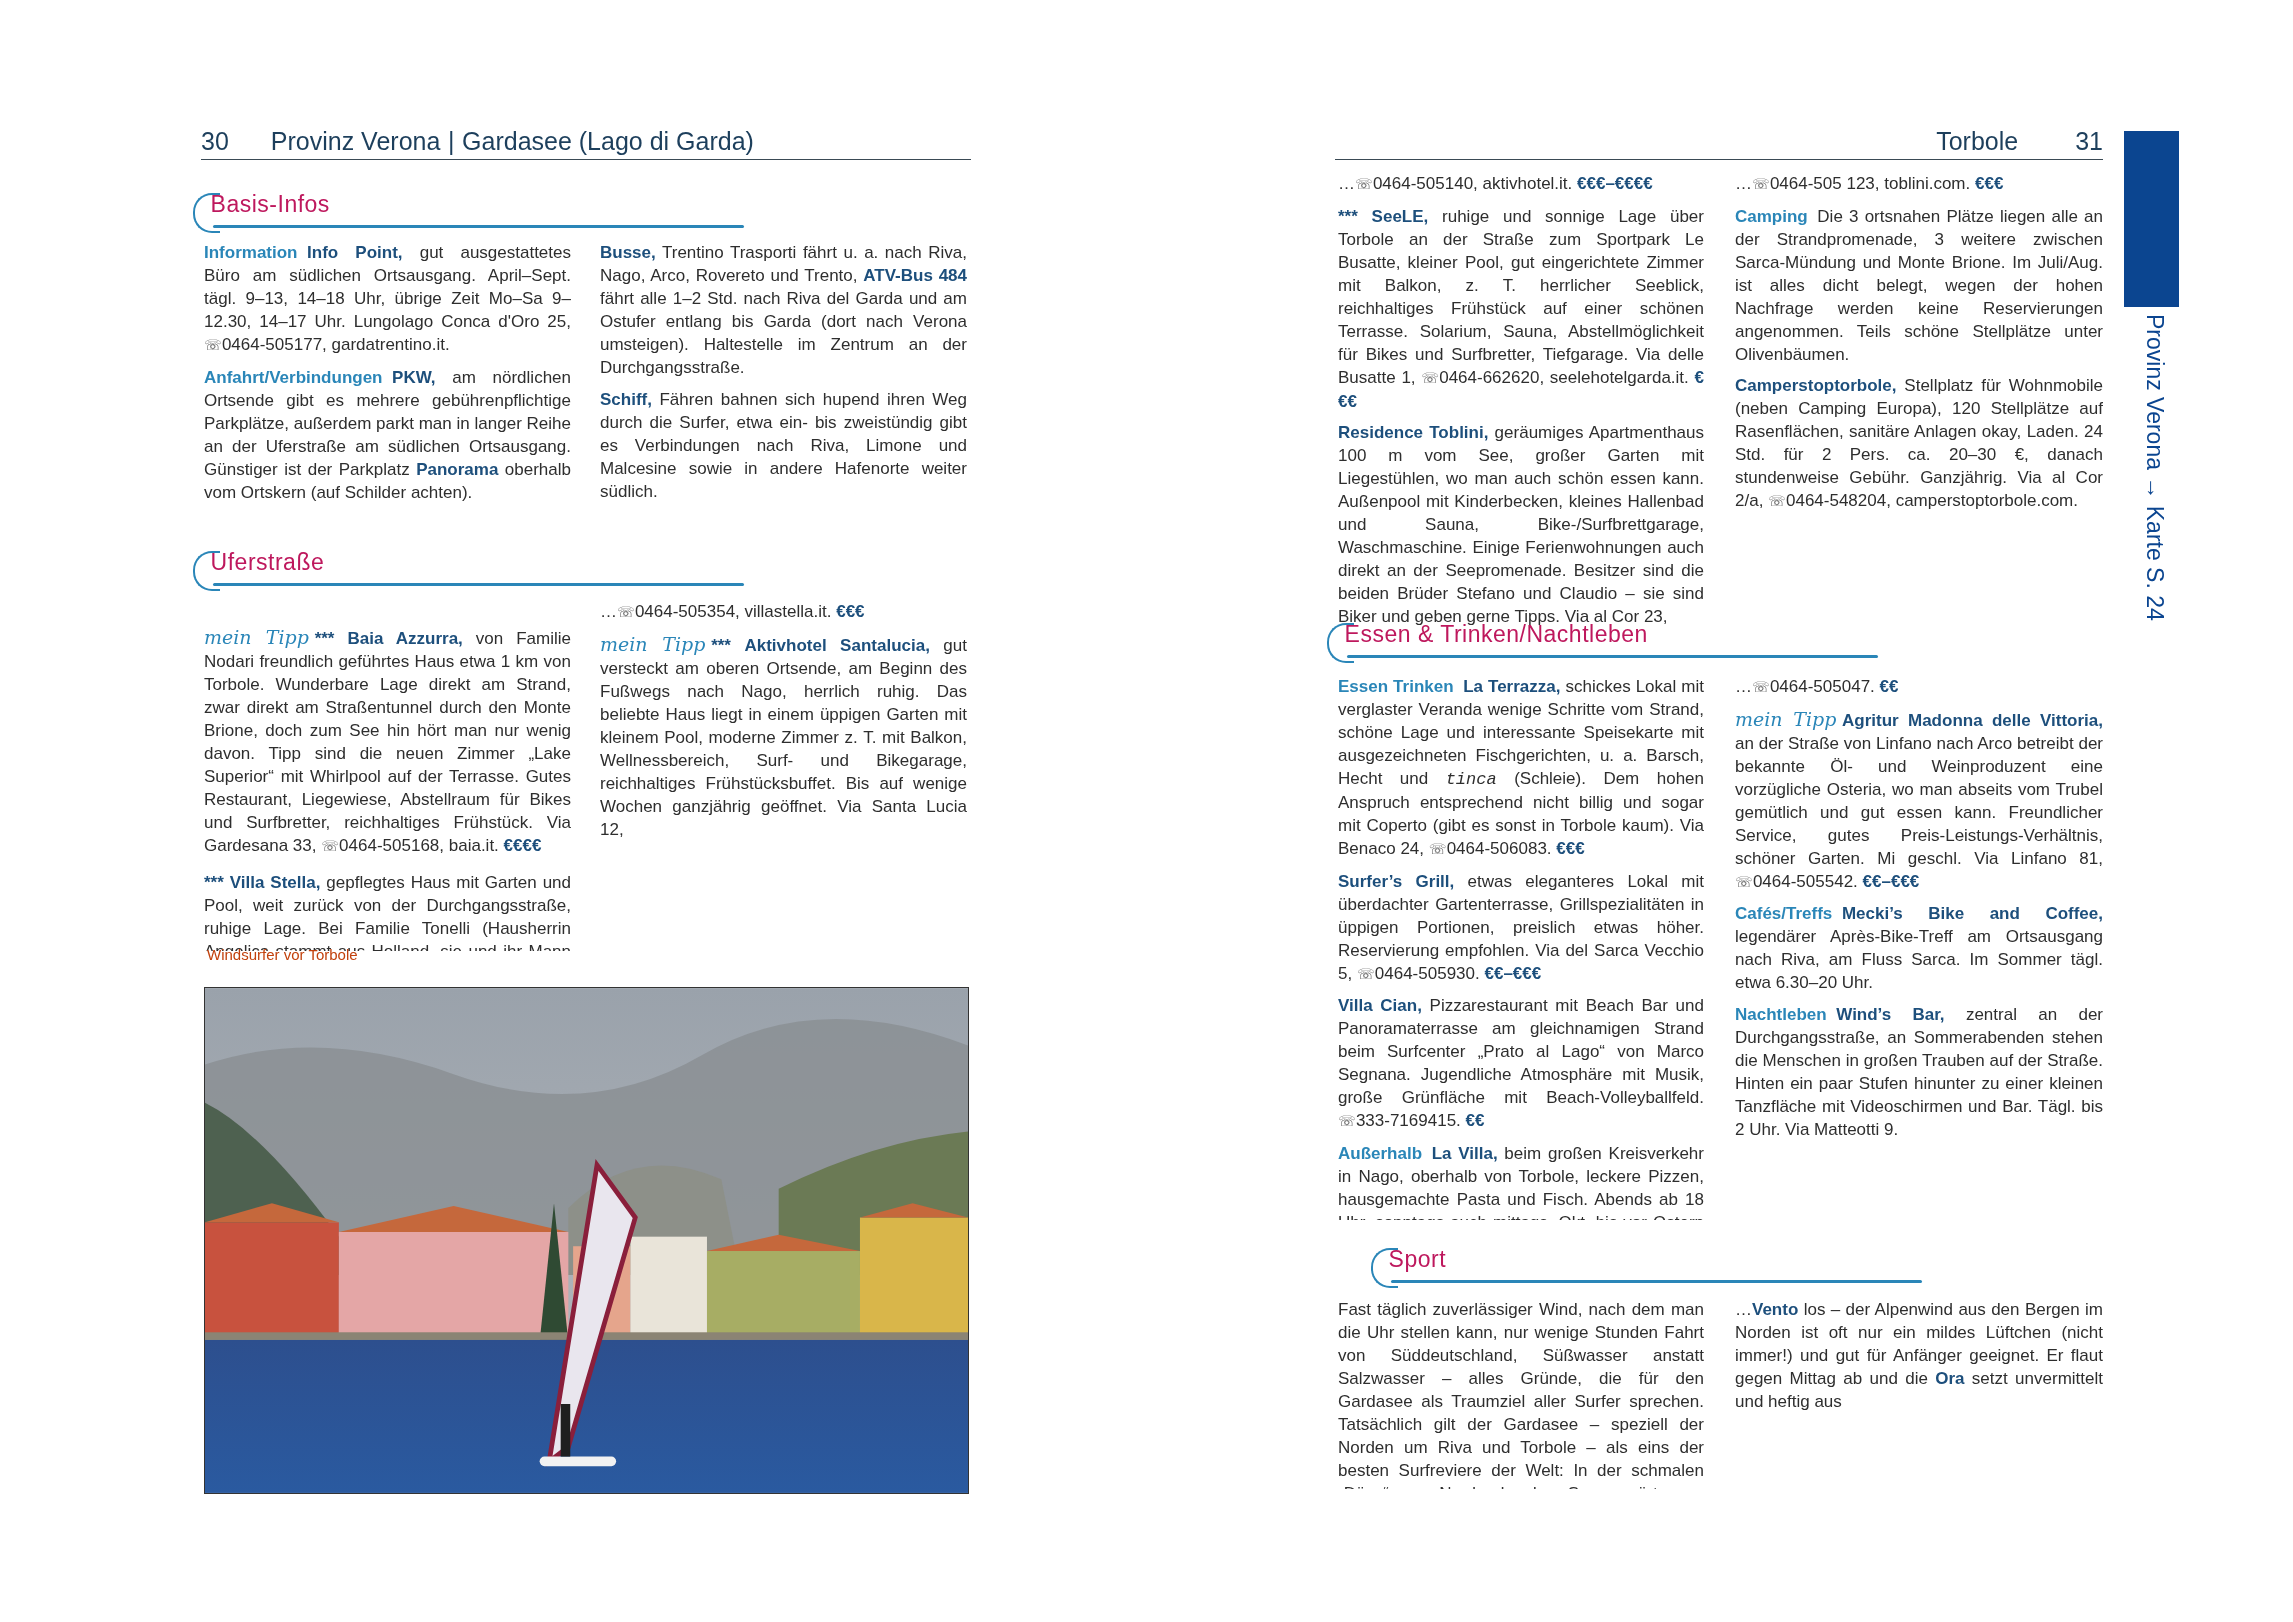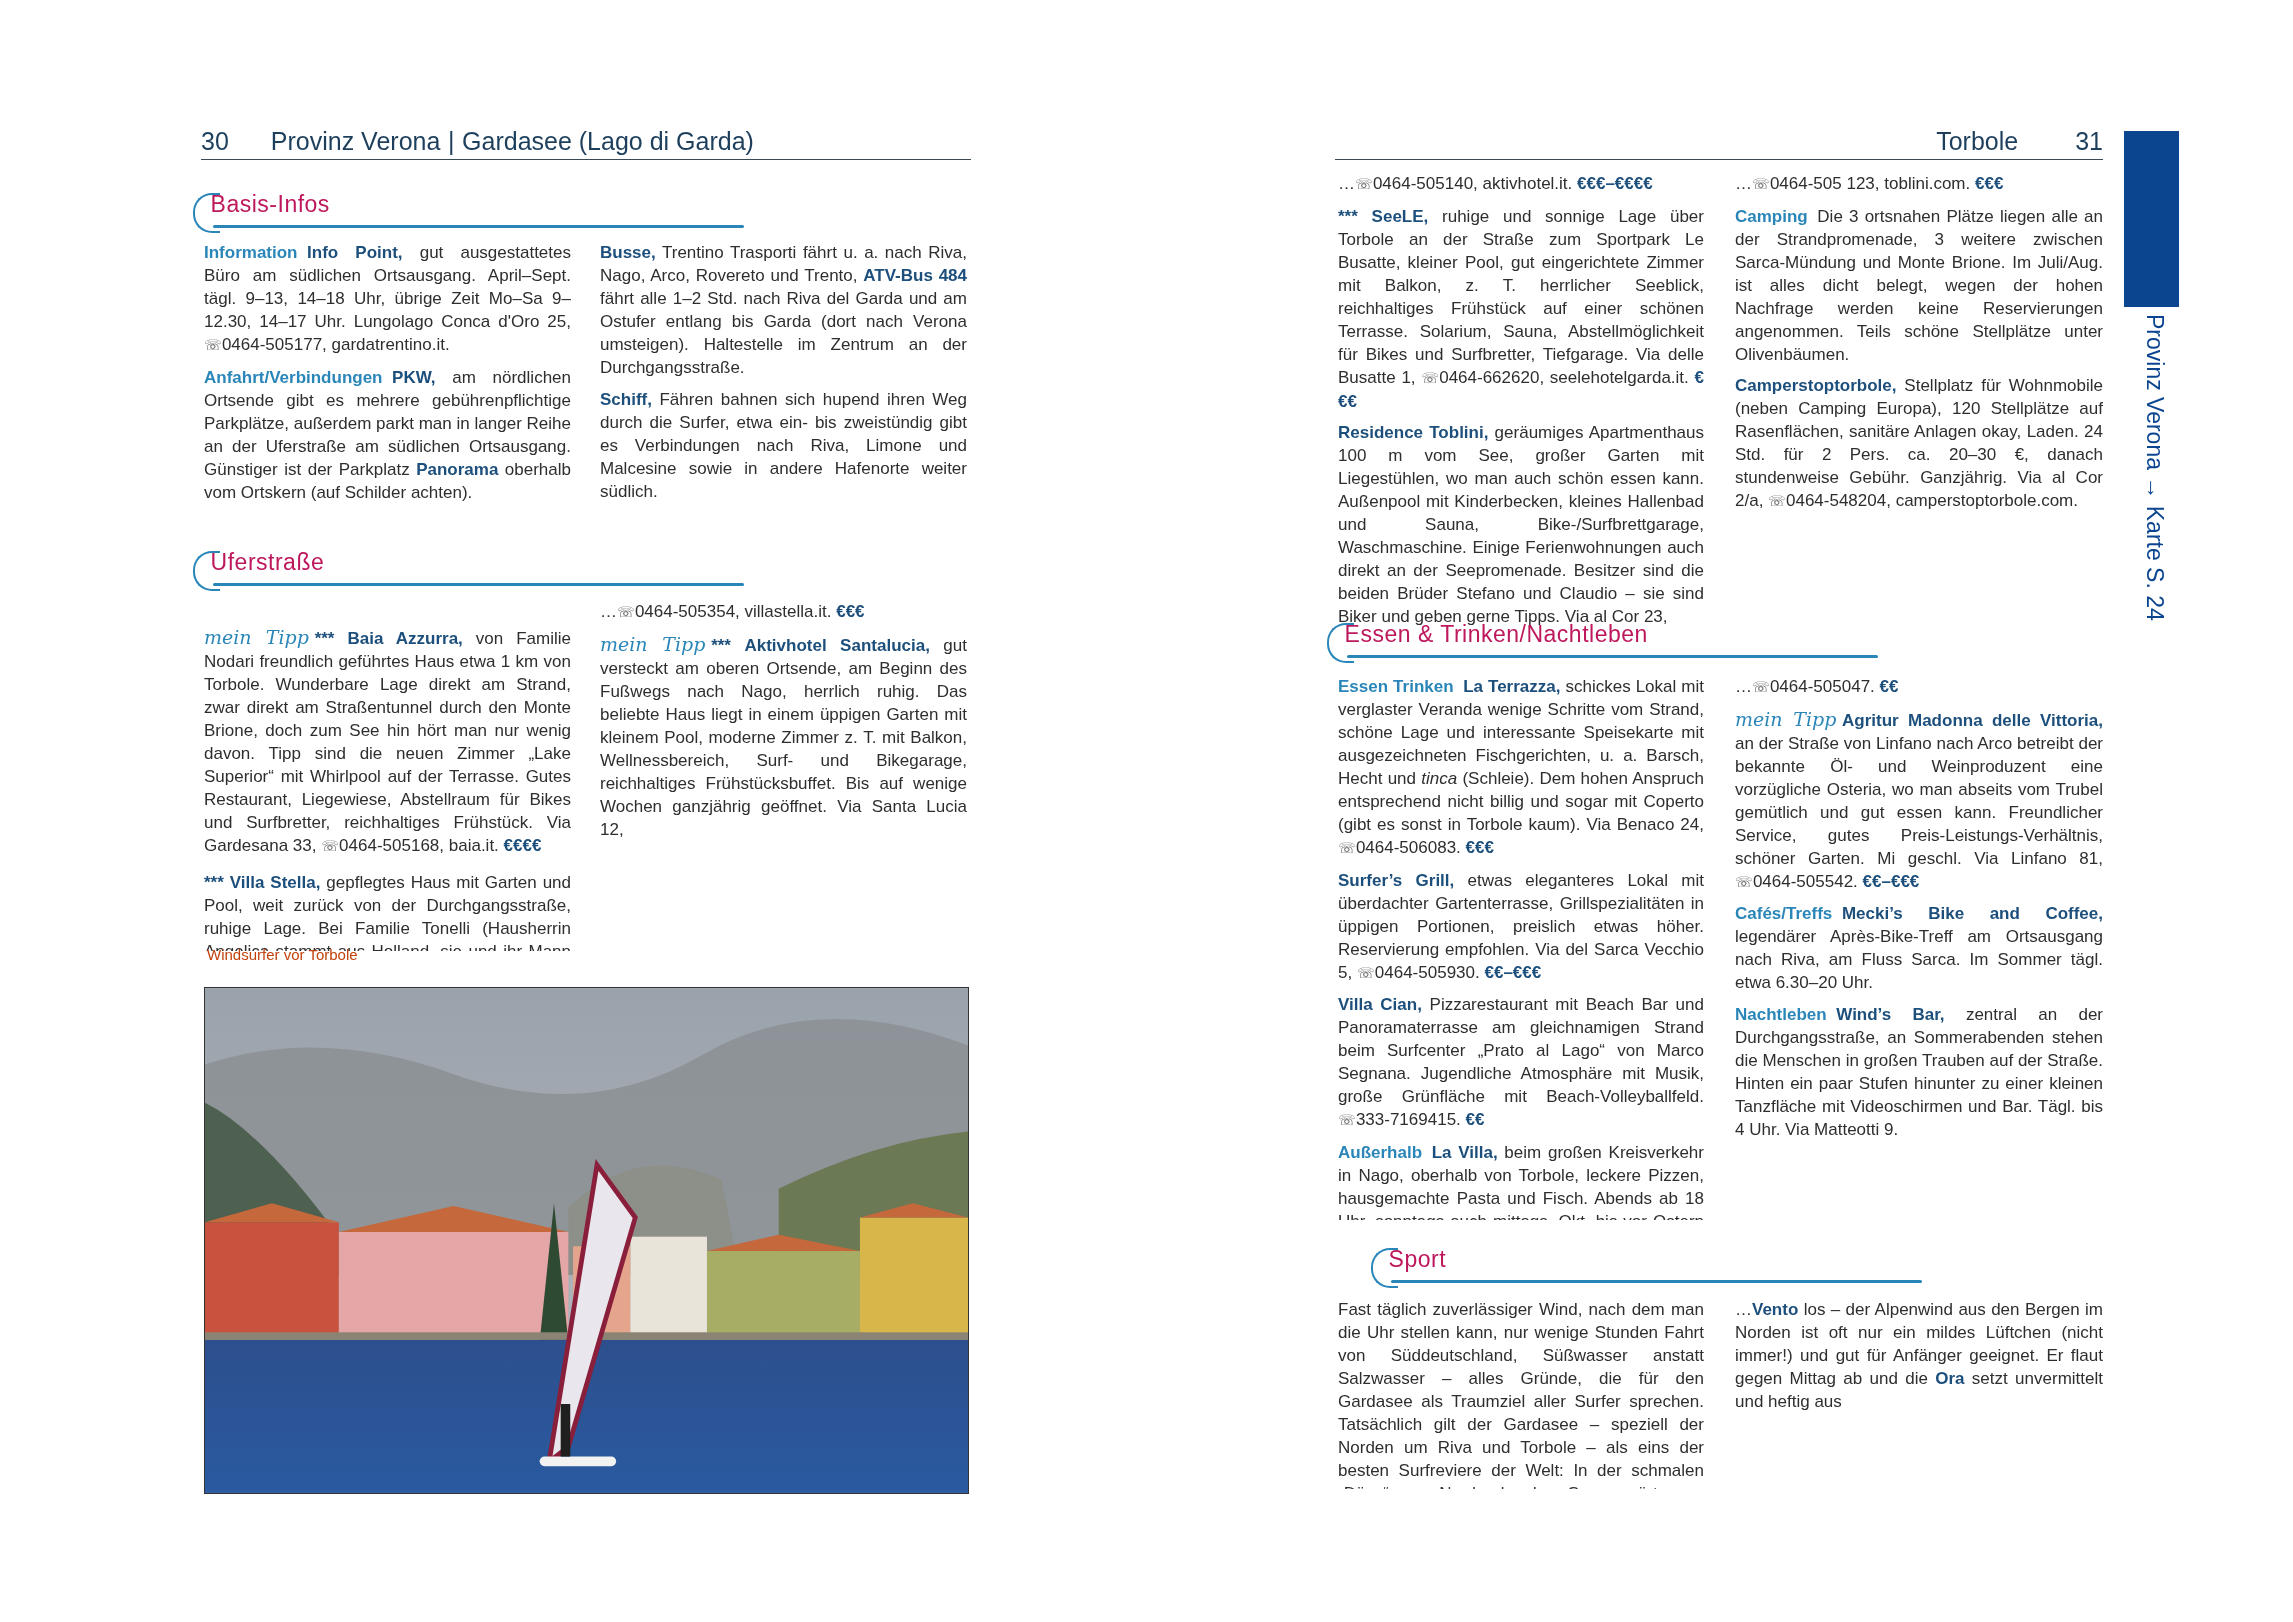--- a/index.html
+++ b/index.html
@@ -21,21 +21,21 @@
 
   .col { position:absolute; font-size:17px; line-height:23px; text-align:justify; hyphens:auto; color:#2e2e2e; }
   .col p { margin:0 0 8.6px 0; }
   .cat { color:#2a86b8; font-weight:bold; margin-right:9.6px; }
   .name { color:#1d4f7c; font-weight:bold; }
   .price { color:#1d4f7c; font-weight:bold; }
   .stars { color:#1d4f7c; font-weight:bold; }
   .hl { color:#1d4f7c; font-weight:bold; }
   .tipp { color:#2a86b8; font-family:"DejaVu Serif", serif; font-style:italic; font-size:19px; margin-right:5.7px; }
   .phone { font-size:14.3px; color:#555; }
-  em { font-style:italic; }
+  em { font-style:italic;font-family:Liberation Mono, monospace; }
 
   .caption { position:absolute; left:207px; top:946px; font-size:15px; color:#c2410c; }
   .photo { position:absolute; left:204px; top:987px; width:763px; height:505px; border:1.4px solid #333; overflow:hidden; }
 
   .side-tab { position:absolute; left:2124px; top:131px; width:55px; height:176px; background:#0b4590; }
   .side-text { position:absolute; left:2130px; top:314px; width:38px; height:306px;
                writing-mode:vertical-rl; font-size:23px; color:#0b4590; white-space:nowrap; }
 </style>
 </head>
 <body>
@@ -189,21 +189,21 @@
   <p>
     <span>…</span><span class="phone">☏</span><span>0464-505047.</span> <span class="price">€€</span>
   </p>
   <p>
     <span class="tipp">mein Tipp</span><span class="name">Agritur Madonna delle Vittoria,</span><span> an der Straße von Linfano nach Arco betreibt der bekannte Öl- und Weinproduzent eine vorzügliche Osteria, wo man abseits vom Trubel gemütlich und gut essen kann. Freundlicher Service, gutes Preis-Leistungs-Verhältnis, schöner Garten. Mi geschl. Via Linfano 81, </span><span class="phone">☏</span><span>0464-505542.</span> <span class="price">€€–€€€</span>
   </p>
   <p>
     <span class="cat">Cafés/Treffs</span><span class="name">Mecki’s Bike and Coffee,</span><span> legendärer Après-Bike-Treff am Ortsausgang nach Riva, am Fluss Sarca. Im Sommer tägl. etwa 6.30–20 Uhr.</span>
   </p>
   <p>
-    <span class="cat">Nachtleben</span><span class="name">Wind’s Bar,</span><span> zentral an der Durchgangsstraße, an Sommerabenden stehen die Menschen in großen Trauben auf der Straße. Hinten ein paar Stufen hinunter zu einer kleinen Tanzfläche mit Videoschirmen und Bar. Tägl. bis 4 Uhr. Via Matteotti 9.</span>
+    <span class="cat">Nachtleben</span><span class="name">Wind’s Bar,</span><span> zentral an der Durchgangsstraße, an Sommerabenden stehen die Menschen in großen Trauben auf der Straße. Hinten ein paar Stufen hinunter zu einer kleinen Tanzfläche mit Videoschirmen und Bar. Tägl. bis 2 Uhr. Via Matteotti 9.</span>
   </p>
 </div>
 
 <div class="section-head" style="left:1379px; top:1246px; width:545px;">
   <div class="arc"></div>
   <div class="title">Sport</div>
   <div class="rule" style="width:531px;"></div>
 </div>
 
 <div class="col" style="left:1338px; top:1298px; width:366px; height:191px; overflow:hidden;">

